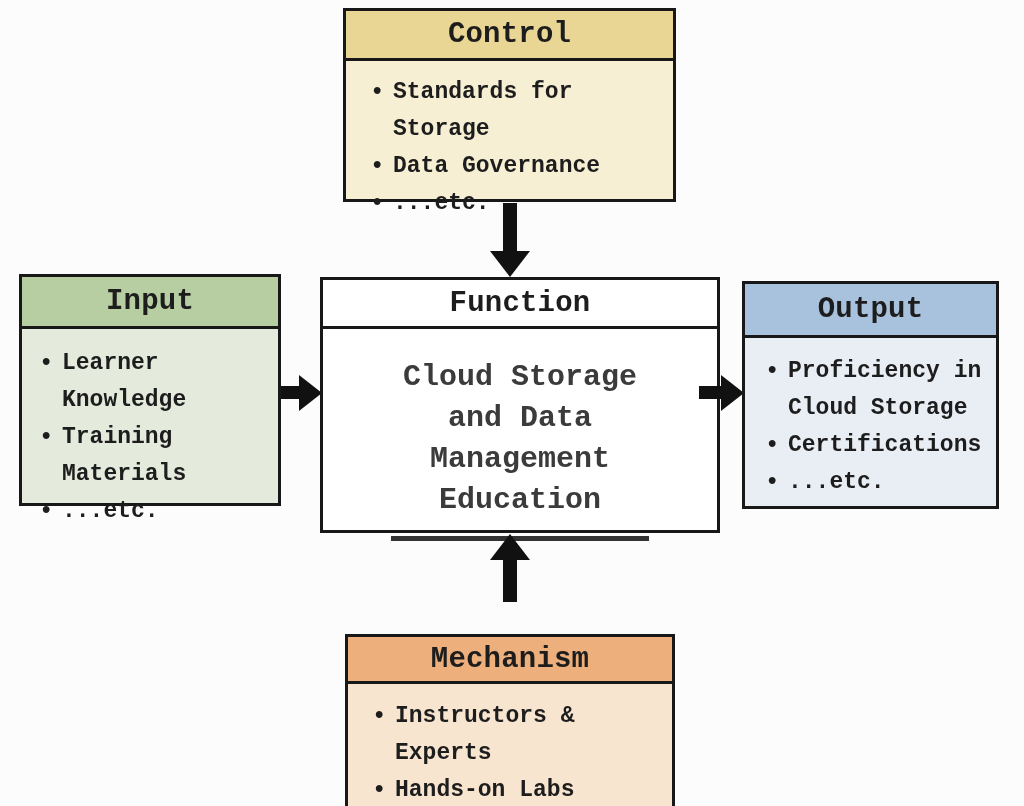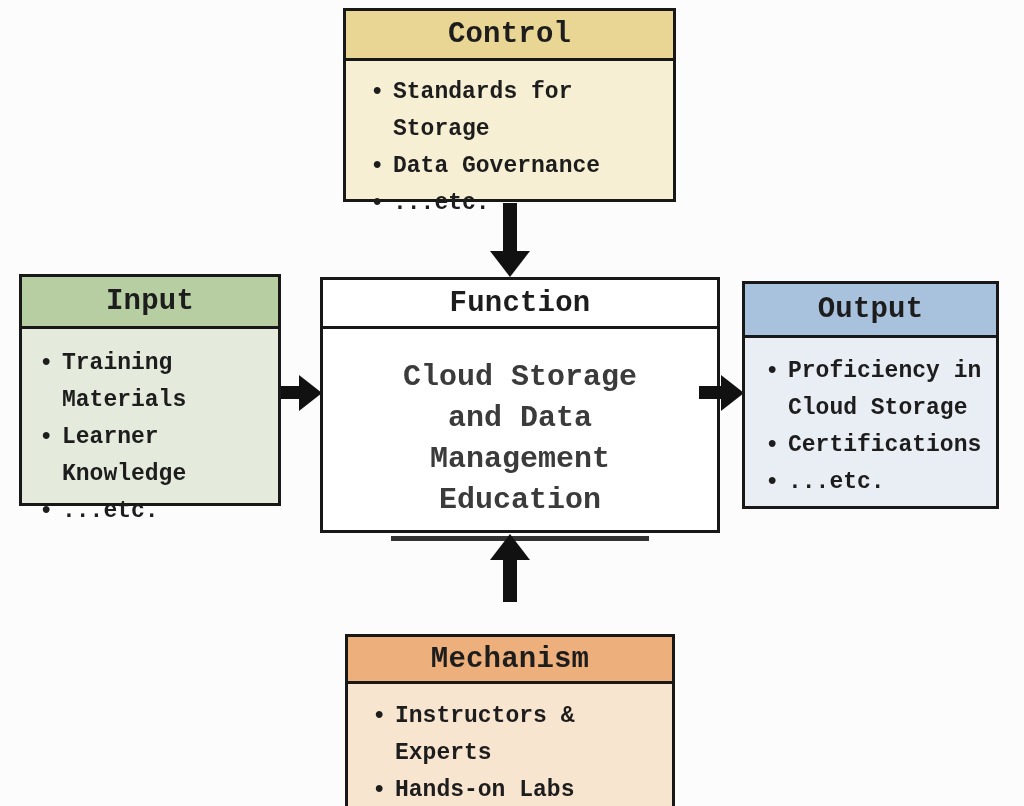--- a/index.html
+++ b/index.html
@@ -115,22 +115,22 @@
   </div>
 
   <div class="arrow down">
     <div class="shaft-v"></div>
     <div class="head"></div>
   </div>
 
   <div class="box input">
     <div class="box-header">Input</div>
     <ul class="box-body">
+      <li>Learner Knowledge</li>
       <li>Training Materials</li>
-      <li>Learner Knowledge</li>
       <li>...etc.</li>
     </ul>
   </div>
 
   <div class="arrow right-a">
     <div class="shaft-h"></div>
     <div class="head"></div>
   </div>
 
   <div class="box function">

